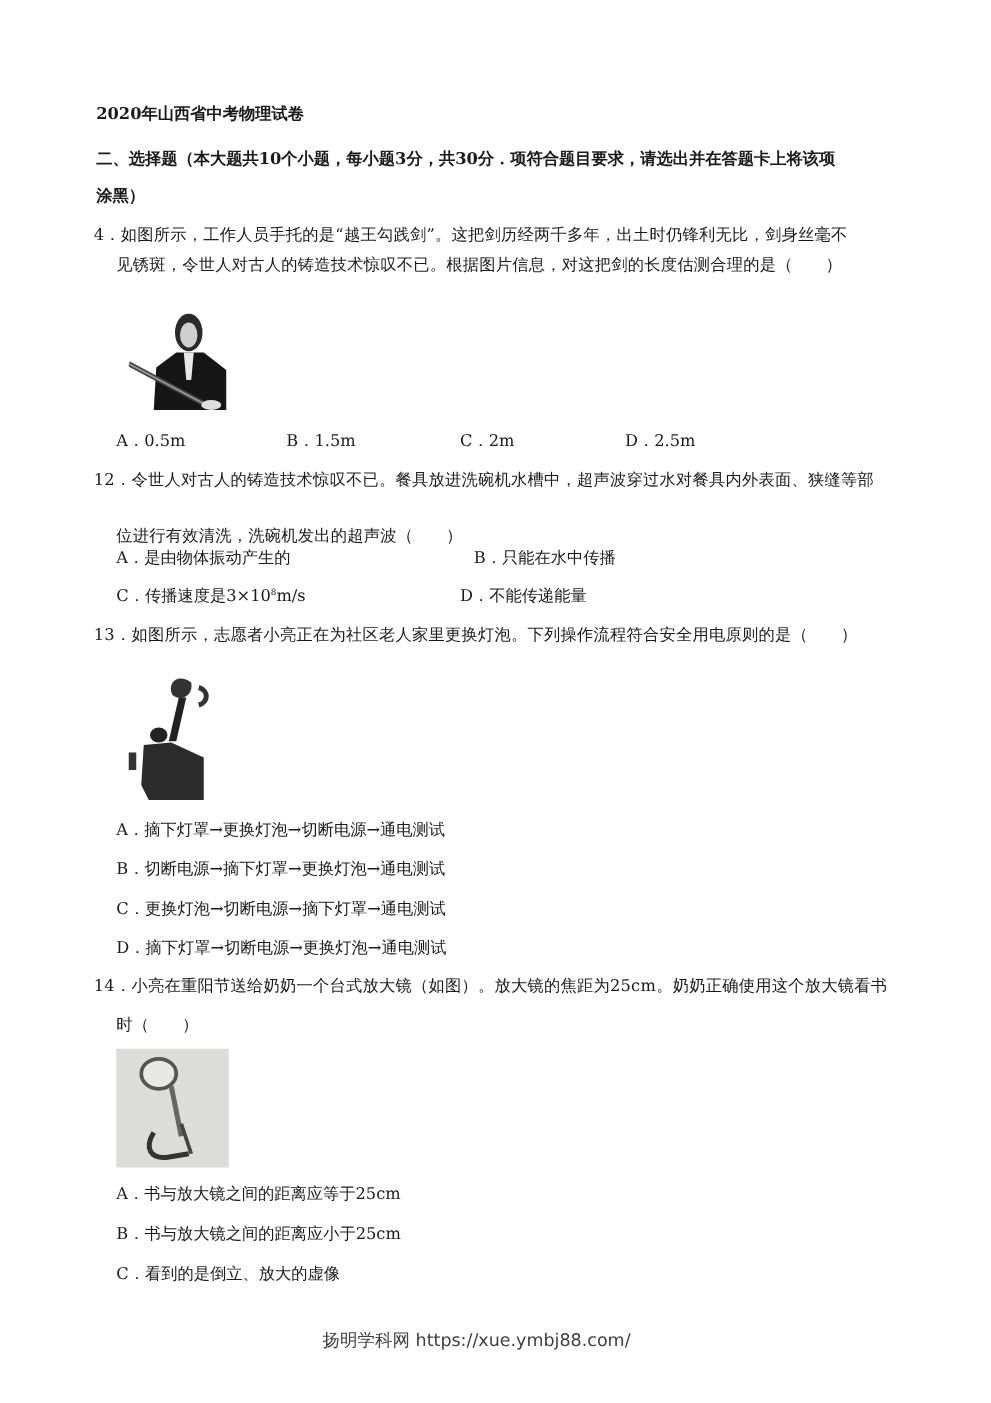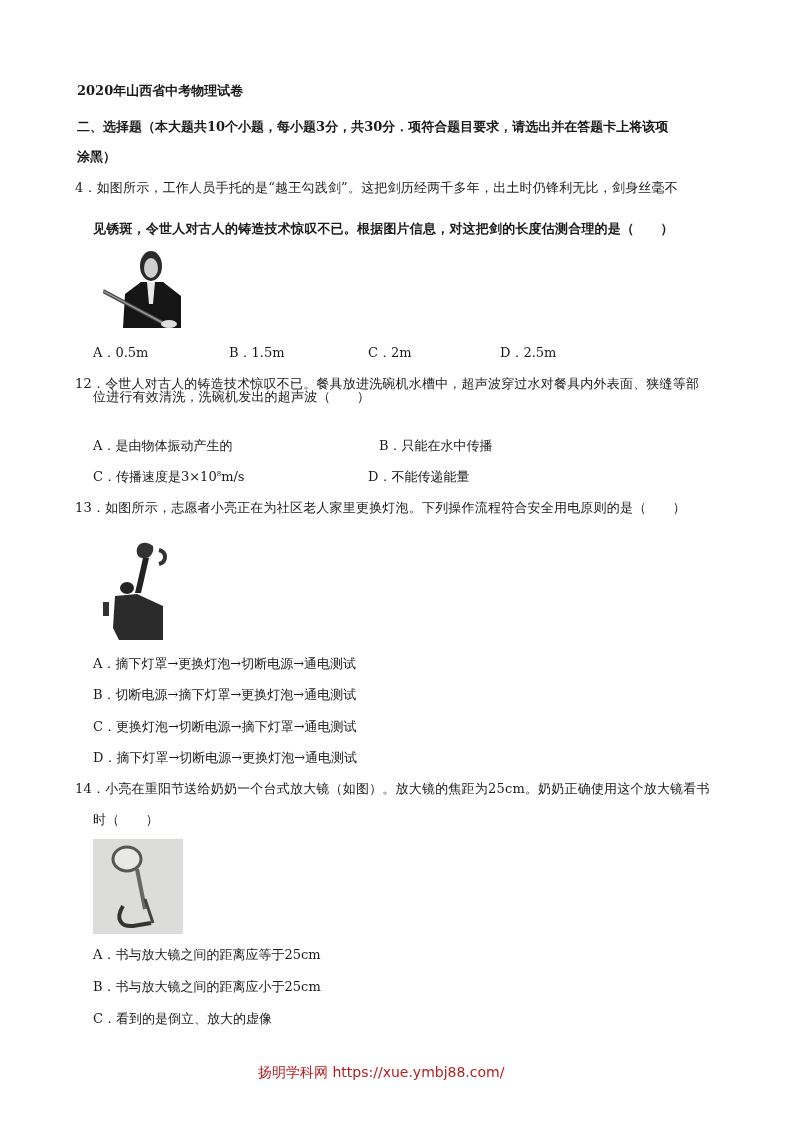--- a/index.html
+++ b/index.html
@@ -6,37 +6,37 @@
     body { width: 793px; height: 1122px; position: relative; overflow: hidden;
            font-family: "DejaVu Serif", "Liberation Serif", serif; color: #1a1a1a; }
     .page { position: absolute; left: 0; top: 0; width: 793px; height: 1122px; }
     .abs { position: absolute; white-space: nowrap; }
     .title { left: 77px; top: 82px; font-size: 13px; font-weight: bold; }
     .section { left: 77px; font-size: 13px; font-weight: bold; }
     .q { font-size: 13px; letter-spacing: 0.2px; }
     .opt { font-size: 13px; }
     .figure { position: absolute; }
     .footer { left: 258px; top: 1064px; font-family: "DejaVu Sans", "Liberation Sans", sans-serif;
-              font-size: 14px; color: #b91c1c; }
+              font-size: 14px; color: #404040; }
     sup { font-size: 7px; }
   </style>
 </head>
 <body>
 
 <div class="page">
 
   <div class="abs title">2020年山西省中考物理试卷</div>
 
   <div class="abs section" style="top:118px;">二、选择题（本大题共10个小题，每小题3分，共30分．项符合题目要求，请选出并在答题卡上将该项</div>
   <div class="abs section" style="top:148px;">涂黑）</div>
 
   <div class="abs q" style="left:75px; top:179px;">
     <span>4．</span><span>如图所示，工作人员手托的是“越王勾践剑”。这把剑历经两千多年，出土时仍锋利无比，剑身丝毫不</span>
   </div>
-  <div class="abs q" style="left:93px; top:220px;font-weight:bold;">见锈斑，令世人对古人的铸造技术惊叹不已。根据图片信息，对这把剑的长度估测合理的是（　　）</div>
+  <div class="abs q" style="left:93px; top:203px;">见锈斑，令世人对古人的铸造技术惊叹不已。根据图片信息，对这把剑的长度估测合理的是（　　）</div>
 
   <div class="figure" style="left:103px; top:244px; width:80px; height:85px;">
     <svg width="80" height="85" viewBox="0 0 80 85">
       <ellipse cx="48" cy="22" rx="11" ry="15" fill="#2a2a2a"></ellipse>
       <ellipse cx="48" cy="24" rx="7" ry="10" fill="#cfcfcf"></ellipse>
       <path d="M22 50 L38 38 L60 38 L78 52 L78 84 L20 84 Z" fill="#151515"></path>
       <path d="M44 38 L52 38 L50 60 L46 60 Z" fill="#e8e8e8"></path>
       <line x1="0" y1="47" x2="62" y2="80" stroke="#444" stroke-width="4"></line>
       <line x1="0" y1="47" x2="62" y2="80" stroke="#999" stroke-width="1.5"></line>
       <ellipse cx="66" cy="80" rx="8" ry="4" fill="#ddd"></ellipse>
@@ -44,21 +44,21 @@
   </div>
 
   <div class="abs opt" style="left:93px; top:344px;">A．0.5m</div>
   <div class="abs opt" style="left:229px; top:344px;">B．1.5m</div>
   <div class="abs opt" style="left:368px; top:344px;">C．2m</div>
   <div class="abs opt" style="left:500px; top:344px;">D．2.5m</div>
 
   <div class="abs q" style="left:75px; top:375px;">
     <span>12．</span><span>令世人对古人的铸造技术惊叹不已。餐具放进洗碗机水槽中，超声波穿过水对餐具内外表面、狭缝等部</span>
   </div>
-  <div class="abs q" style="left:93px; top:388px;">位进行有效清洗，洗碗机发出的超声波（　　）</div>
+  <div class="abs q" style="left:93px; top:420px;">位进行有效清洗，洗碗机发出的超声波（　　）</div>
 
   <div class="abs opt" style="left:93px; top:437px;">A．是由物体振动产生的</div>
   <div class="abs opt" style="left:368px; top:437px;margin-left:11px;">B．只能在水中传播</div>
   <div class="abs opt" style="left:93px; top:468px;">
     <span>C．传播速度是3×10</span><sup>8</sup><span>m/s</span>
   </div>
   <div class="abs opt" style="left:368px; top:468px;">D．不能传递能量</div>
 
   <div class="abs q" style="left:75px; top:499px;">
     <span>13．</span><span>如图所示，志愿者小亮正在为社区老人家里更换灯泡。下列操作流程符合安全用电原则的是（　　）</span>

